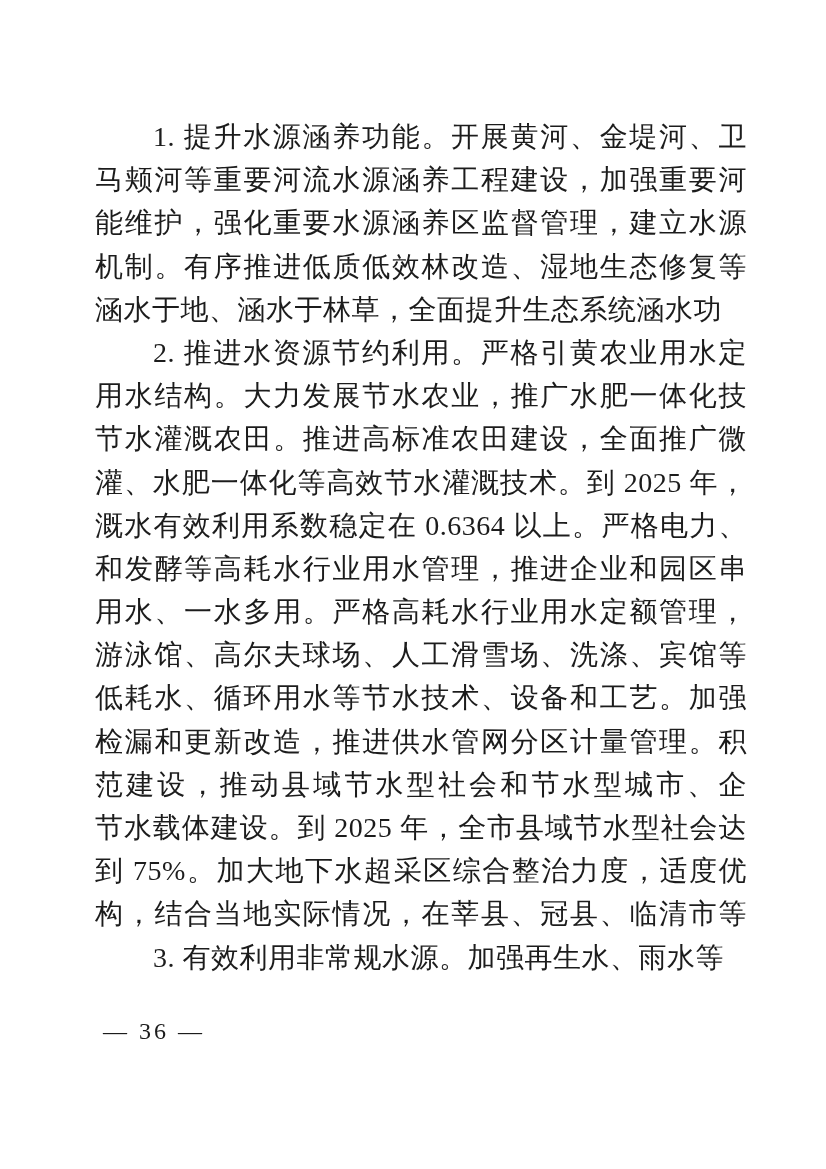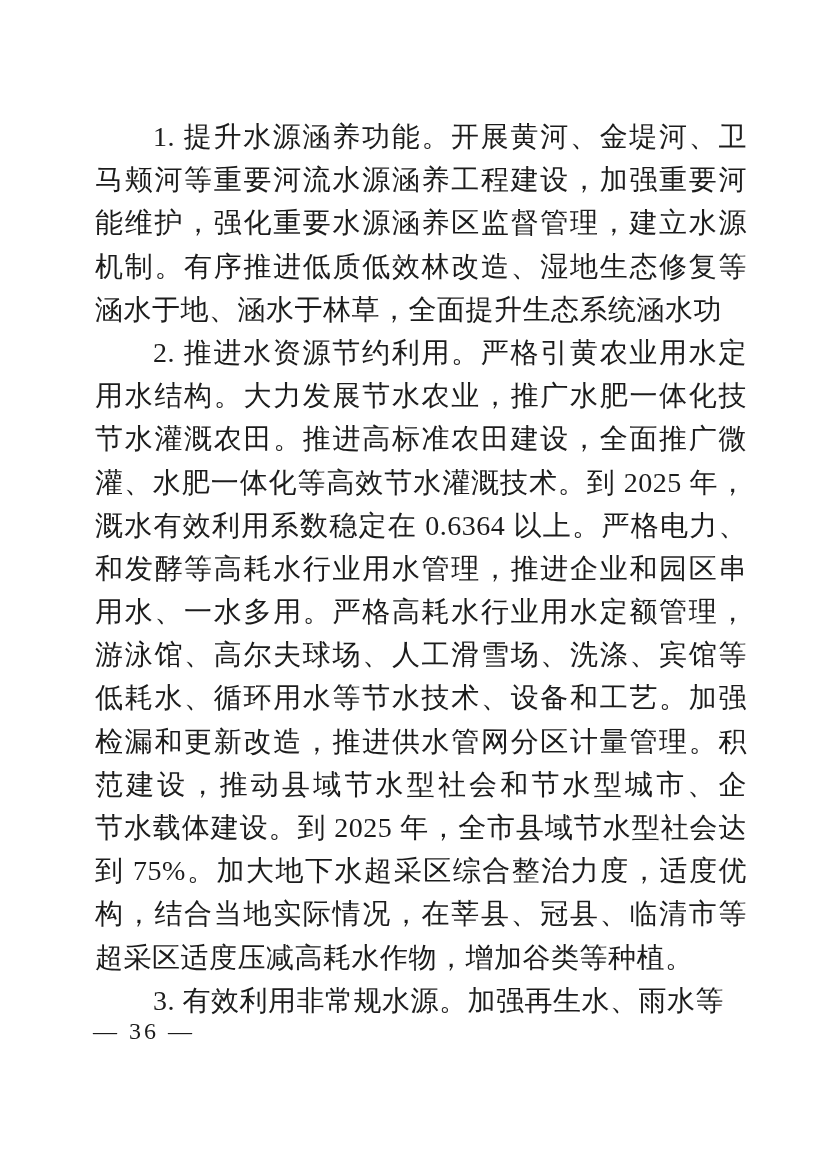--- a/index.html
+++ b/index.html
@@ -39,21 +39,21 @@
   }
   .line.first {
     text-indent: 58px;
   }
   .line.last {
     text-align: left;
     text-align-last: left;
   }
   .footer {
     position: absolute;
-    left: 93px;
+    left: 103px;
     top: 1014px;
     font-size: 24px;
     line-height: 34px;
     letter-spacing: 3px;
     color: #1c1c1c;
   }
 </style>
 </head>
 <body>
 
@@ -76,21 +76,20 @@
       <div class="line">溉水有效利用系数稳定在 0.6364 以上。严格电力、化工、食品</div>
       <div class="line">和发酵等高耗水行业用水管理，推进企业和园区串联用水、分质</div>
       <div class="line">用水、一水多用。严格高耗水行业用水定额管理，在洗浴、洗车、</div>
       <div class="line">游泳馆、高尔夫球场、人工滑雪场、洗涤、宾馆等行业积极推广</div>
       <div class="line">低耗水、循环用水等节水技术、设备和工艺。加强城镇供水管网</div>
       <div class="line">检漏和更新改造，推进供水管网分区计量管理。积极开展节水示</div>
       <div class="line">范建设，推动县域节水型社会和节水型城市、企业、校园等各类</div>
       <div class="line">节水载体建设。到 2025 年，全市县域节水型社会达标建成率达</div>
       <div class="line">到 75%。加大地下水超采区综合整治力度，适度优化农业种植结</div>
       <div class="line">构，结合当地实际情况，在莘县、冠县、临清市等区域的地下水</div>
-      <div class="line last">超采区适度压减高耗水作物，增加谷类等种植。</div>
     </div>
 
     <div class="para">
       <div class="line first last">3. 有效利用非常规水源。加强再生水、雨水等非常规水多元、</div>
     </div>
 
   </div>
 
   <div class="footer">— 36 —</div>
 </div>

